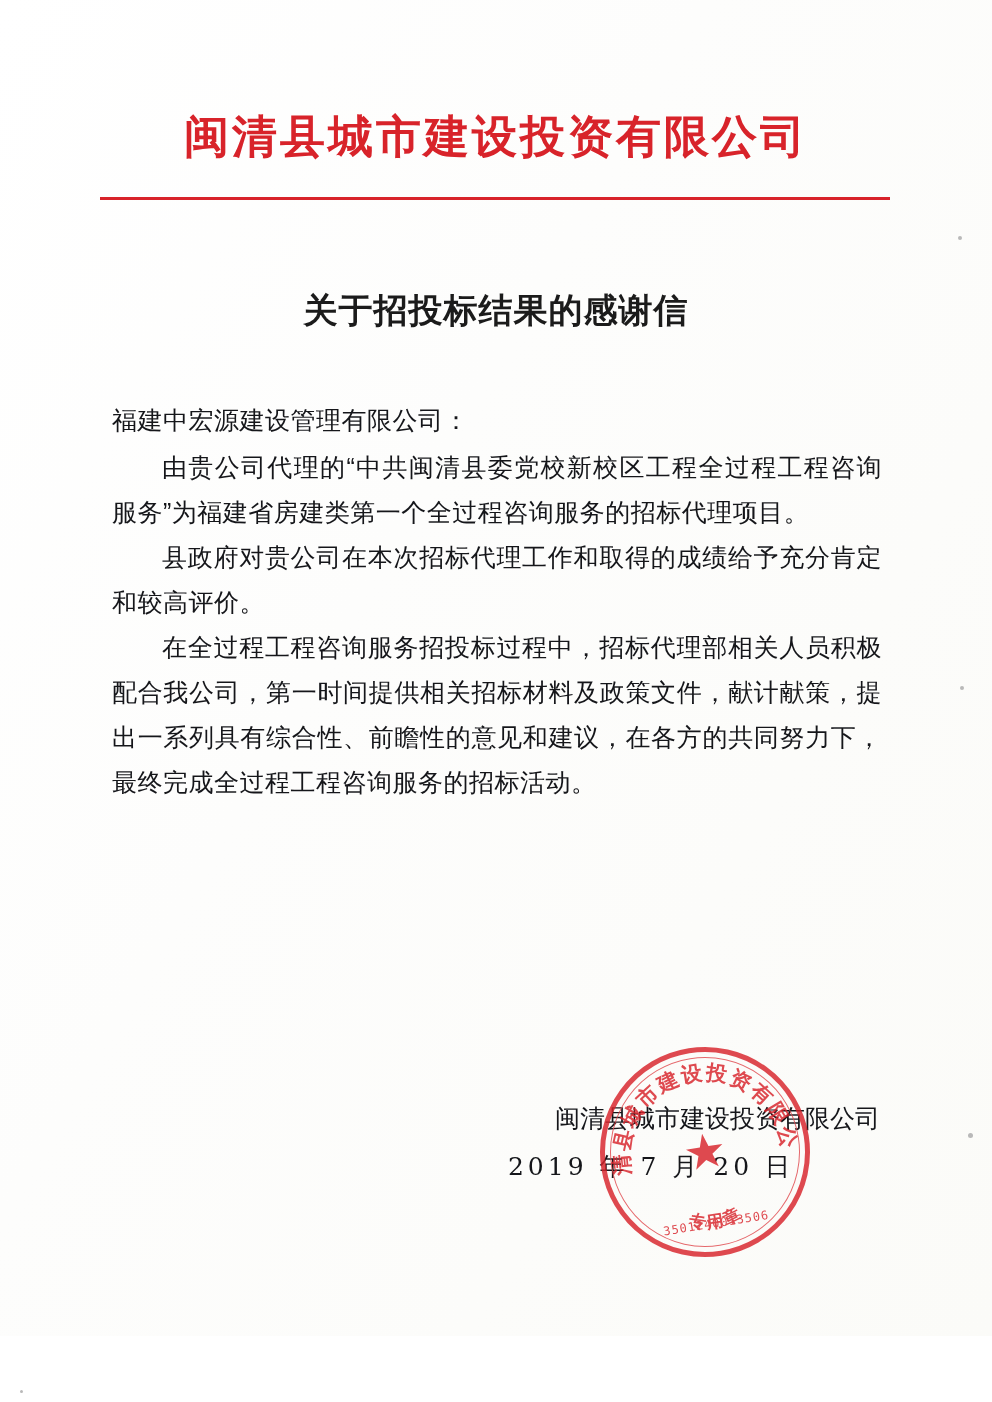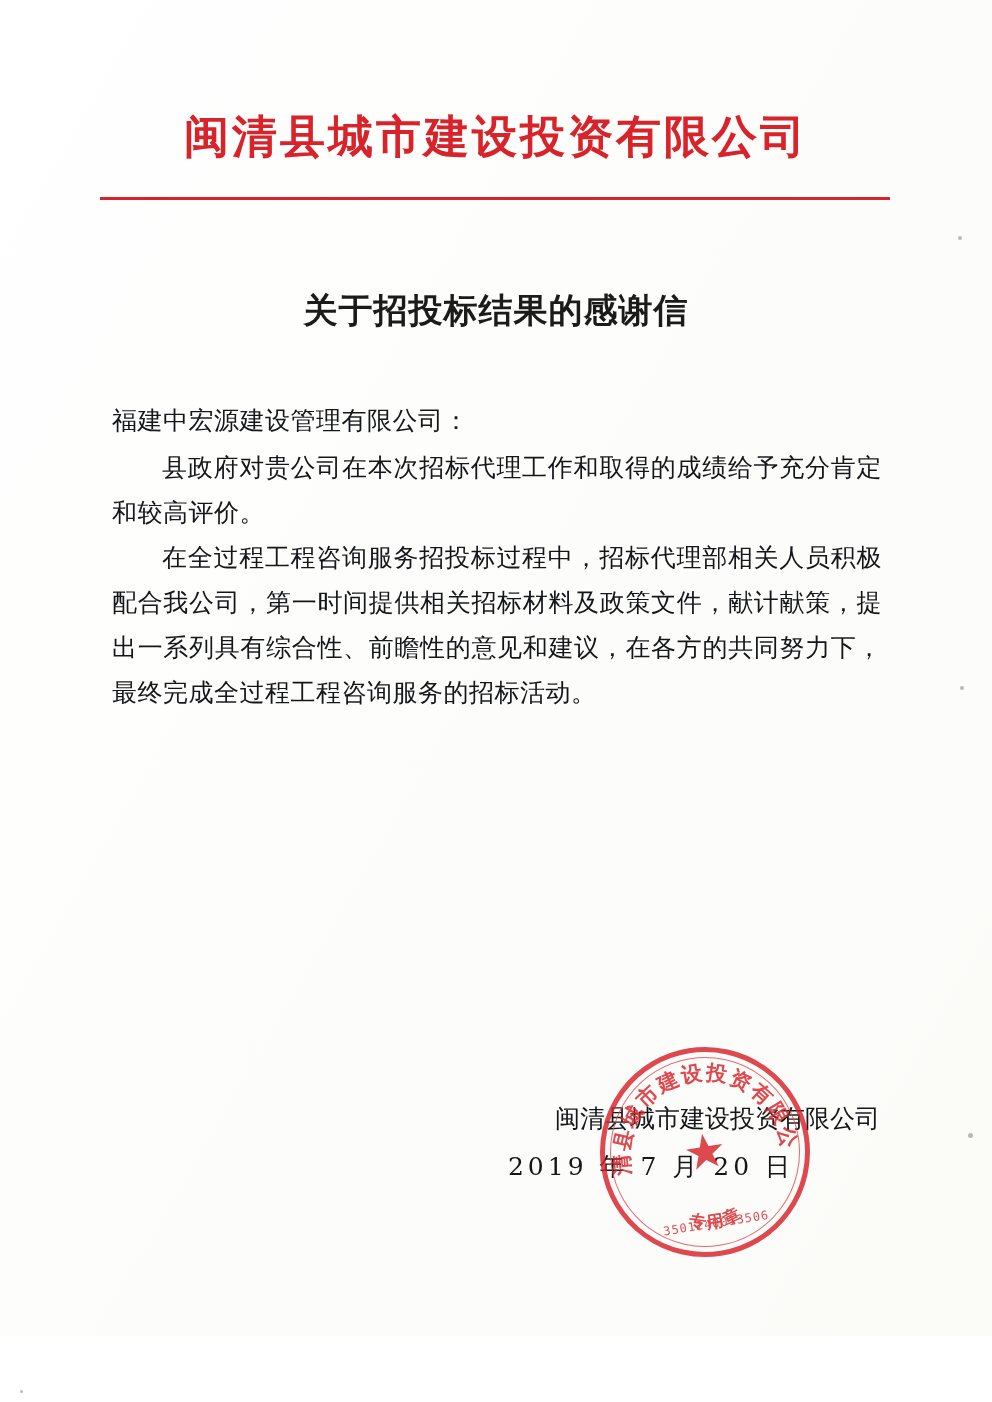--- a/index.html
+++ b/index.html
@@ -184,20 +184,21 @@
 
   <div class="letterhead">
     <div class="letterhead-title">闽清县城市建设投资有限公司</div>
   </div>
   <div class="letterhead-rule"></div>
 
   <div class="doc-title">关于招投标结果的感谢信</div>
 
   <div class="body-block">
     <p class="salutation">福建中宏源建设管理有限公司：</p>
+    <p class="para">由贵公司代理的“中共闽清县委党校新校区工程全过程工程咨询服务”为福建省房建类第一个全过程咨询服务的招标代理项目。</p>
     <p class="para">县政府对贵公司在本次招标代理工作和取得的成绩给予充分肯定和较高评价。</p>
     <p class="para">在全过程工程咨询服务招投标过程中，招标代理部相关人员积极配合我公司，第一时间提供相关招标材料及政策文件，献计献策，提出一系列具有综合性、前瞻性的意见和建议，在各方的共同努力下，最终完成全过程工程咨询服务的招标活动。</p>
   </div>
 
   <div class="signature">
     <div>闽清县城市建设投资有限公司</div>
     <div class="sign-date">2019 年 7 月 20 日</div>
   </div>
 
   <div class="stamp">

